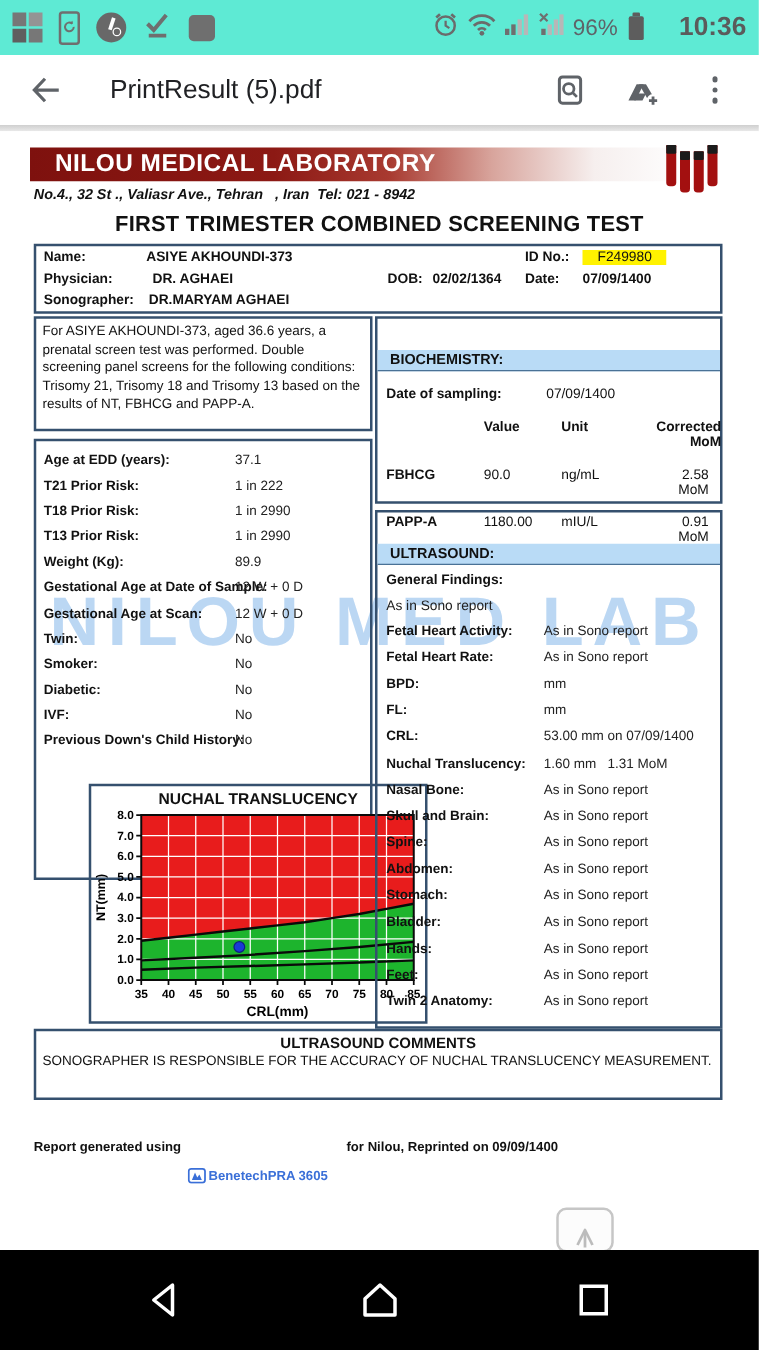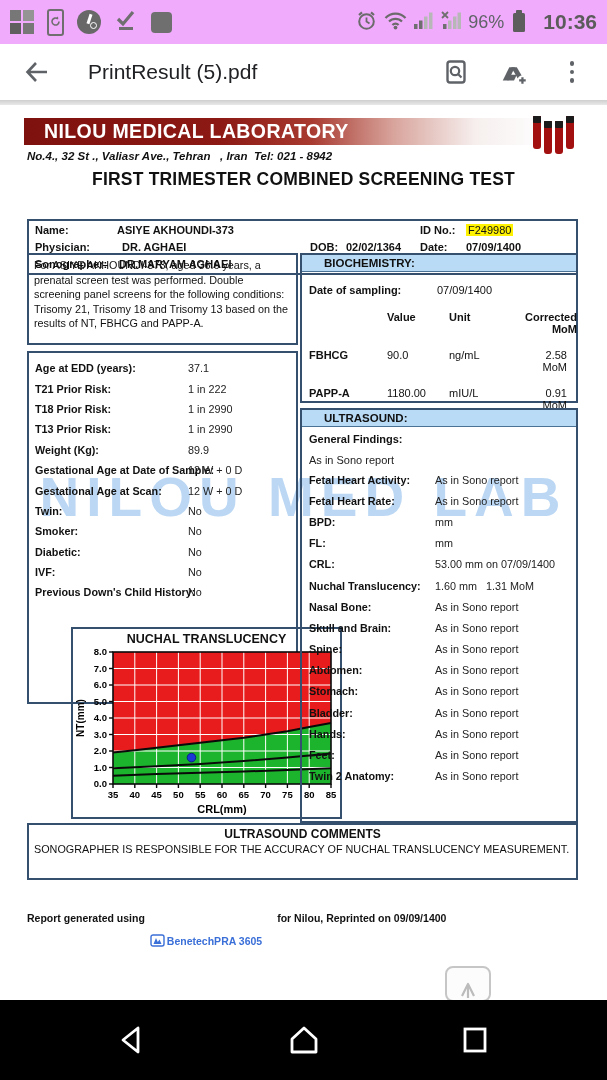--- a/index.html
+++ b/index.html
@@ -1,34 +1,34 @@
 <!DOCTYPE html>
 <html><head>
 <meta charset="utf-8">
 <style>
   html,body{margin:0;padding:0;}
   body{width:607px;height:1080px;position:relative;background:#fff;font-family:"Liberation Sans",sans-serif;overflow:hidden;}
   
-  .status-bar{position:absolute;top:0;left:0;right:0;height:44px;background:#f0abfc;display:flex;align-items:center;justify-content:space-between;padding:0 10px;box-sizing:border-box;}
+  .status-bar{position:absolute;top:0;left:0;right:0;height:44px;background:#5eead4;display:flex;align-items:center;justify-content:space-between;padding:0 10px;box-sizing:border-box;}
   .sb-left{display:flex;align-items:center;gap:13px;}
   .sb-right{display:flex;align-items:center;gap:7px;}
   .thumb-icon{width:24px;height:24px;display:grid;grid-template-columns:1fr 1fr;grid-template-rows:1fr 1fr;gap:2px;}
   .thumb-icon i{background:#777;}
   .thumb-icon i:nth-child(2){background:#949494;}
   .thumb-icon i:nth-child(3){background:#5f5f5f;}
   .phone-sync-icon{width:13px;height:23px;border:2px solid #6f6f6f;border-radius:3px;position:relative;}
   .phone-sync-icon svg{position:absolute;left:0px;top:4px;}
   .timer-icon{width:24px;height:24px;border-radius:50%;background:#686868;position:relative;}
   .timer-icon::before{content:"";position:absolute;left:11px;top:4px;width:2.5px;height:10px;background:#fff;transform:rotate(18deg);}
   .timer-icon::after{content:"";position:absolute;left:13px;top:12px;width:5px;height:5px;border-radius:50%;border:1.8px solid #fff;}
   .square-icon{width:21px;height:21px;background:#6f6f6f;border-radius:4px;}
   .pct{font-size:18px;color:#5f6368;}
   .battery-icon{width:12px;height:19px;background:#5d5d5d;border-radius:1.5px;position:relative;margin-left:2px;}
   .battery-icon::before{content:"";position:absolute;top:-3px;left:3px;width:6px;height:3px;background:#5d5d5d;border-radius:1px 1px 0 0;}
-  .clock{font-size:21px;font-weight:bold;color:#5b5b5b;margin-left:11px;}
+  .clock{font-size:21px;font-weight:bold;color:#5b5b5b;margin-left:21px;}
   
   .app-bar{position:absolute;top:44px;left:0;right:0;height:56px;background:#fff;display:flex;align-items:center;}
   .back-btn{margin-left:22px;width:30px;height:30px;display:flex;align-items:center;justify-content:center;cursor:pointer;}
   .app-title{margin-left:36px;font-size:21px;color:#202124;flex:1;white-space:nowrap;overflow:hidden;}
   .ab-actions{display:flex;align-items:center;gap:28px;margin-right:20px;}
   .ab-btn{width:30px;height:30px;display:flex;align-items:center;justify-content:center;cursor:pointer;}
   .dots{display:flex;flex-direction:column;gap:4px;}
   .dots i{width:4.5px;height:4.5px;border-radius:50%;background:#5f6368;}
   .bar-sep{position:absolute;top:100px;left:0;right:0;height:5px;background:linear-gradient(#cfcfcf,#e9e9e9);}
   
@@ -39,38 +39,38 @@
   .tubes-icon{position:absolute;top:9px;right:30px;width:44px;height:40px;}
   .tube{position:absolute;width:8px;border-radius:0 0 3px 3px;background:#a31010;}
   .tube::before{content:"";position:absolute;top:0;left:0;right:0;height:7px;background:#1b1b1b;border-radius:1px;}
   .tube1{left:0;top:2px;height:33px;}
   .tube2{left:11px;top:7px;height:33px;}
   .tube3{left:22px;top:7px;height:33px;}
   .tube4{left:33px;top:2px;height:33px;}
   .address{position:absolute;top:45px;left:27px;font-weight:bold;font-style:italic;font-size:11.5px;}
   .report-title{position:absolute;top:64px;left:0;right:0;text-align:center;font-weight:bold;font-size:17.5px;letter-spacing:.2px;}
   .box{border:2px solid #35506e;box-sizing:border-box;position:absolute;background:transparent;z-index:1;}
-  .patient-box{top:90px;left:27px;right:29px;height:56px;padding-top:3px;margin-top:24px;}
+  .patient-box{top:90px;left:27px;right:29px;height:56px;padding-top:3px;}
   .p-row{position:relative;height:17px;font-size:11px;}
   .p-row b{font-weight:bold;}
   .abs{position:absolute;white-space:nowrap;}
-  .hl{background:#fff200;padding:0 2px;}
+  .hl{background:#fff200;padding:0 12px;}
   
   .summary-box{top:148px;left:27px;width:271px;height:92px;padding:3px 5px;}
   .summary-text{font-size:10.8px;line-height:14.6px;}
   .demo-box{top:246px;left:27px;width:271px;height:353px;padding-top:5px;}
   .demo-row{display:flex;height:20.4px;align-items:center;padding:0 6px;}
   .demo-row .lbl{font-weight:bold;width:153px;flex:none;font-size:10.8px;white-space:nowrap;}
   .demo-row .val{font-size:10.8px;color:#222;white-space:nowrap;}
   .chart-box{top:522px;left:27px;width:271px;height:192px;margin-left:44px;}
   .chart-title{text-align:center;font-weight:bold;font-size:12.5px;margin-top:3px;}
   .chart-svg{display:block;margin:0 auto;}
   
   .bio-box{top:148px;left:300px;width:278px;height:150px;}
-  .sec-head{background:#b9dbf6;border-bottom:1.5px solid #4a7296;font-weight:bold;font-size:11.5px;padding:2px 22px;}
+  .sec-head{background:#b9dbf6;border-bottom:1.5px solid #4a7296;font-weight:bold;font-size:11.5px;padding:2px 10px;margin-top:25px;}
   .bio-sampling{display:flex;padding:12px 7px 0 7px;}
   .bio-sampling .lbl{font-weight:bold;width:128px;}
   .bio-cols{display:grid;grid-template-columns:78px 62px 76px 1fr;padding:15px 7px 0 7px;font-weight:bold;}
   .bio-row{display:grid;grid-template-columns:78px 62px 76px 1fr;padding:14px 7px 0 7px;}
   .bio-row .nm{font-weight:bold;}
   .ta-r{text-align:right;padding-right:2px;}
   .us-box{top:303px;left:300px;width:278px;height:415px;}
   .us-general-l{font-weight:bold;padding:6px 7px 0 7px;height:15px;}
   .us-general-v{padding:6px 7px 0 7px;height:15px;color:#222;}
   .us-row{display:flex;height:21.2px;align-items:center;padding:0 7px;}

